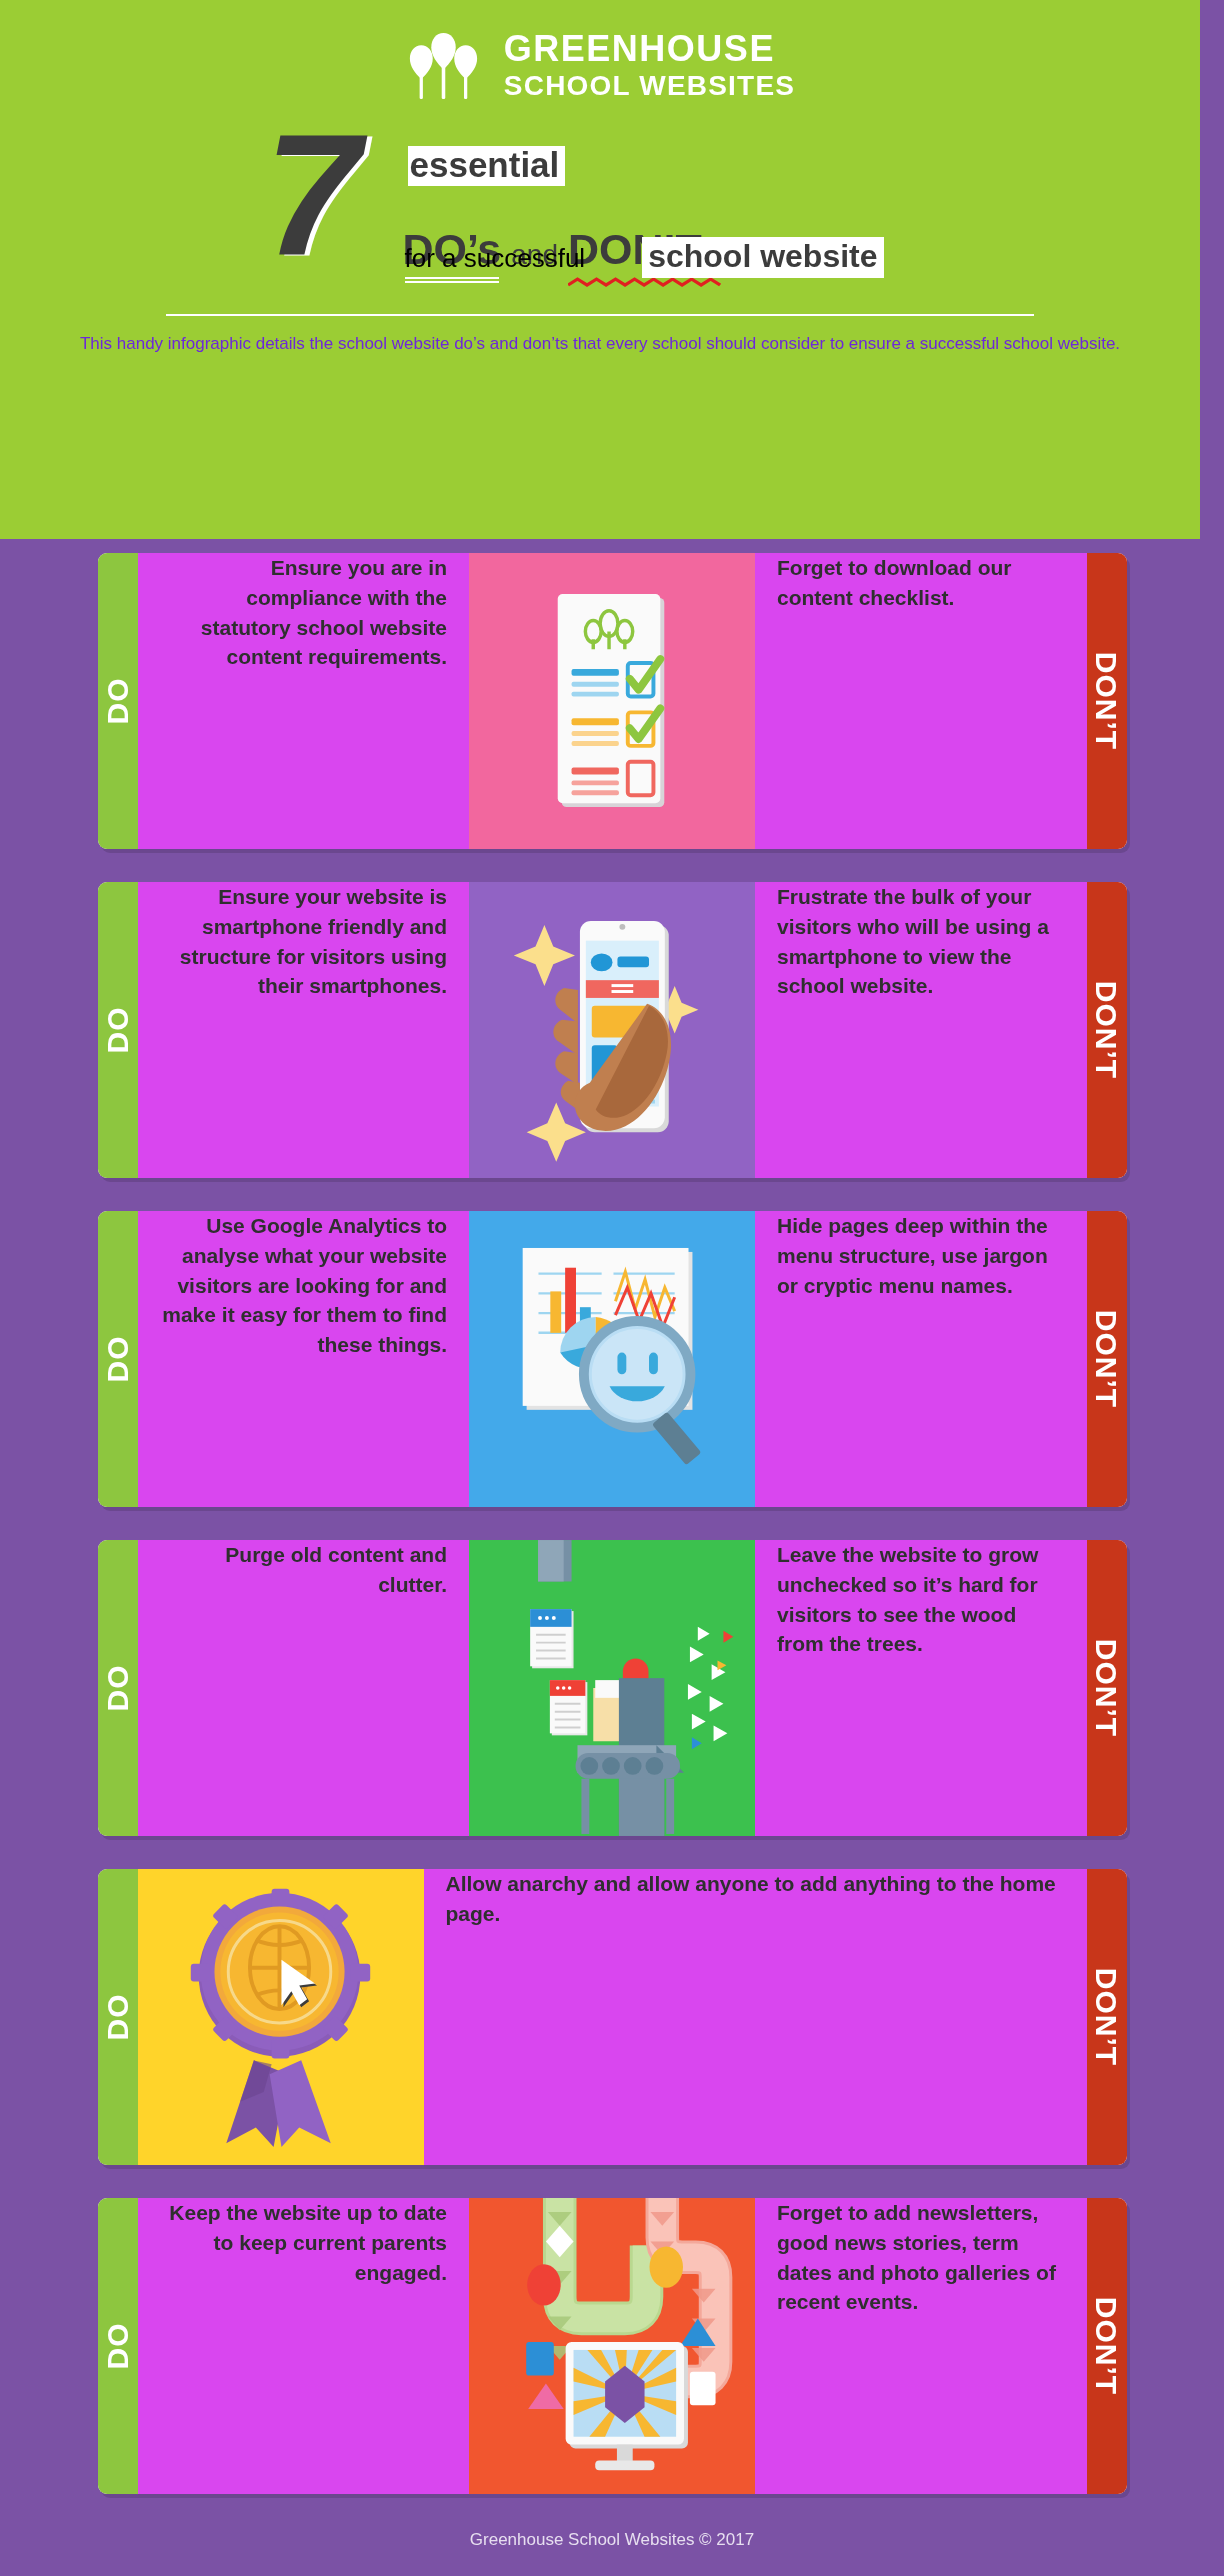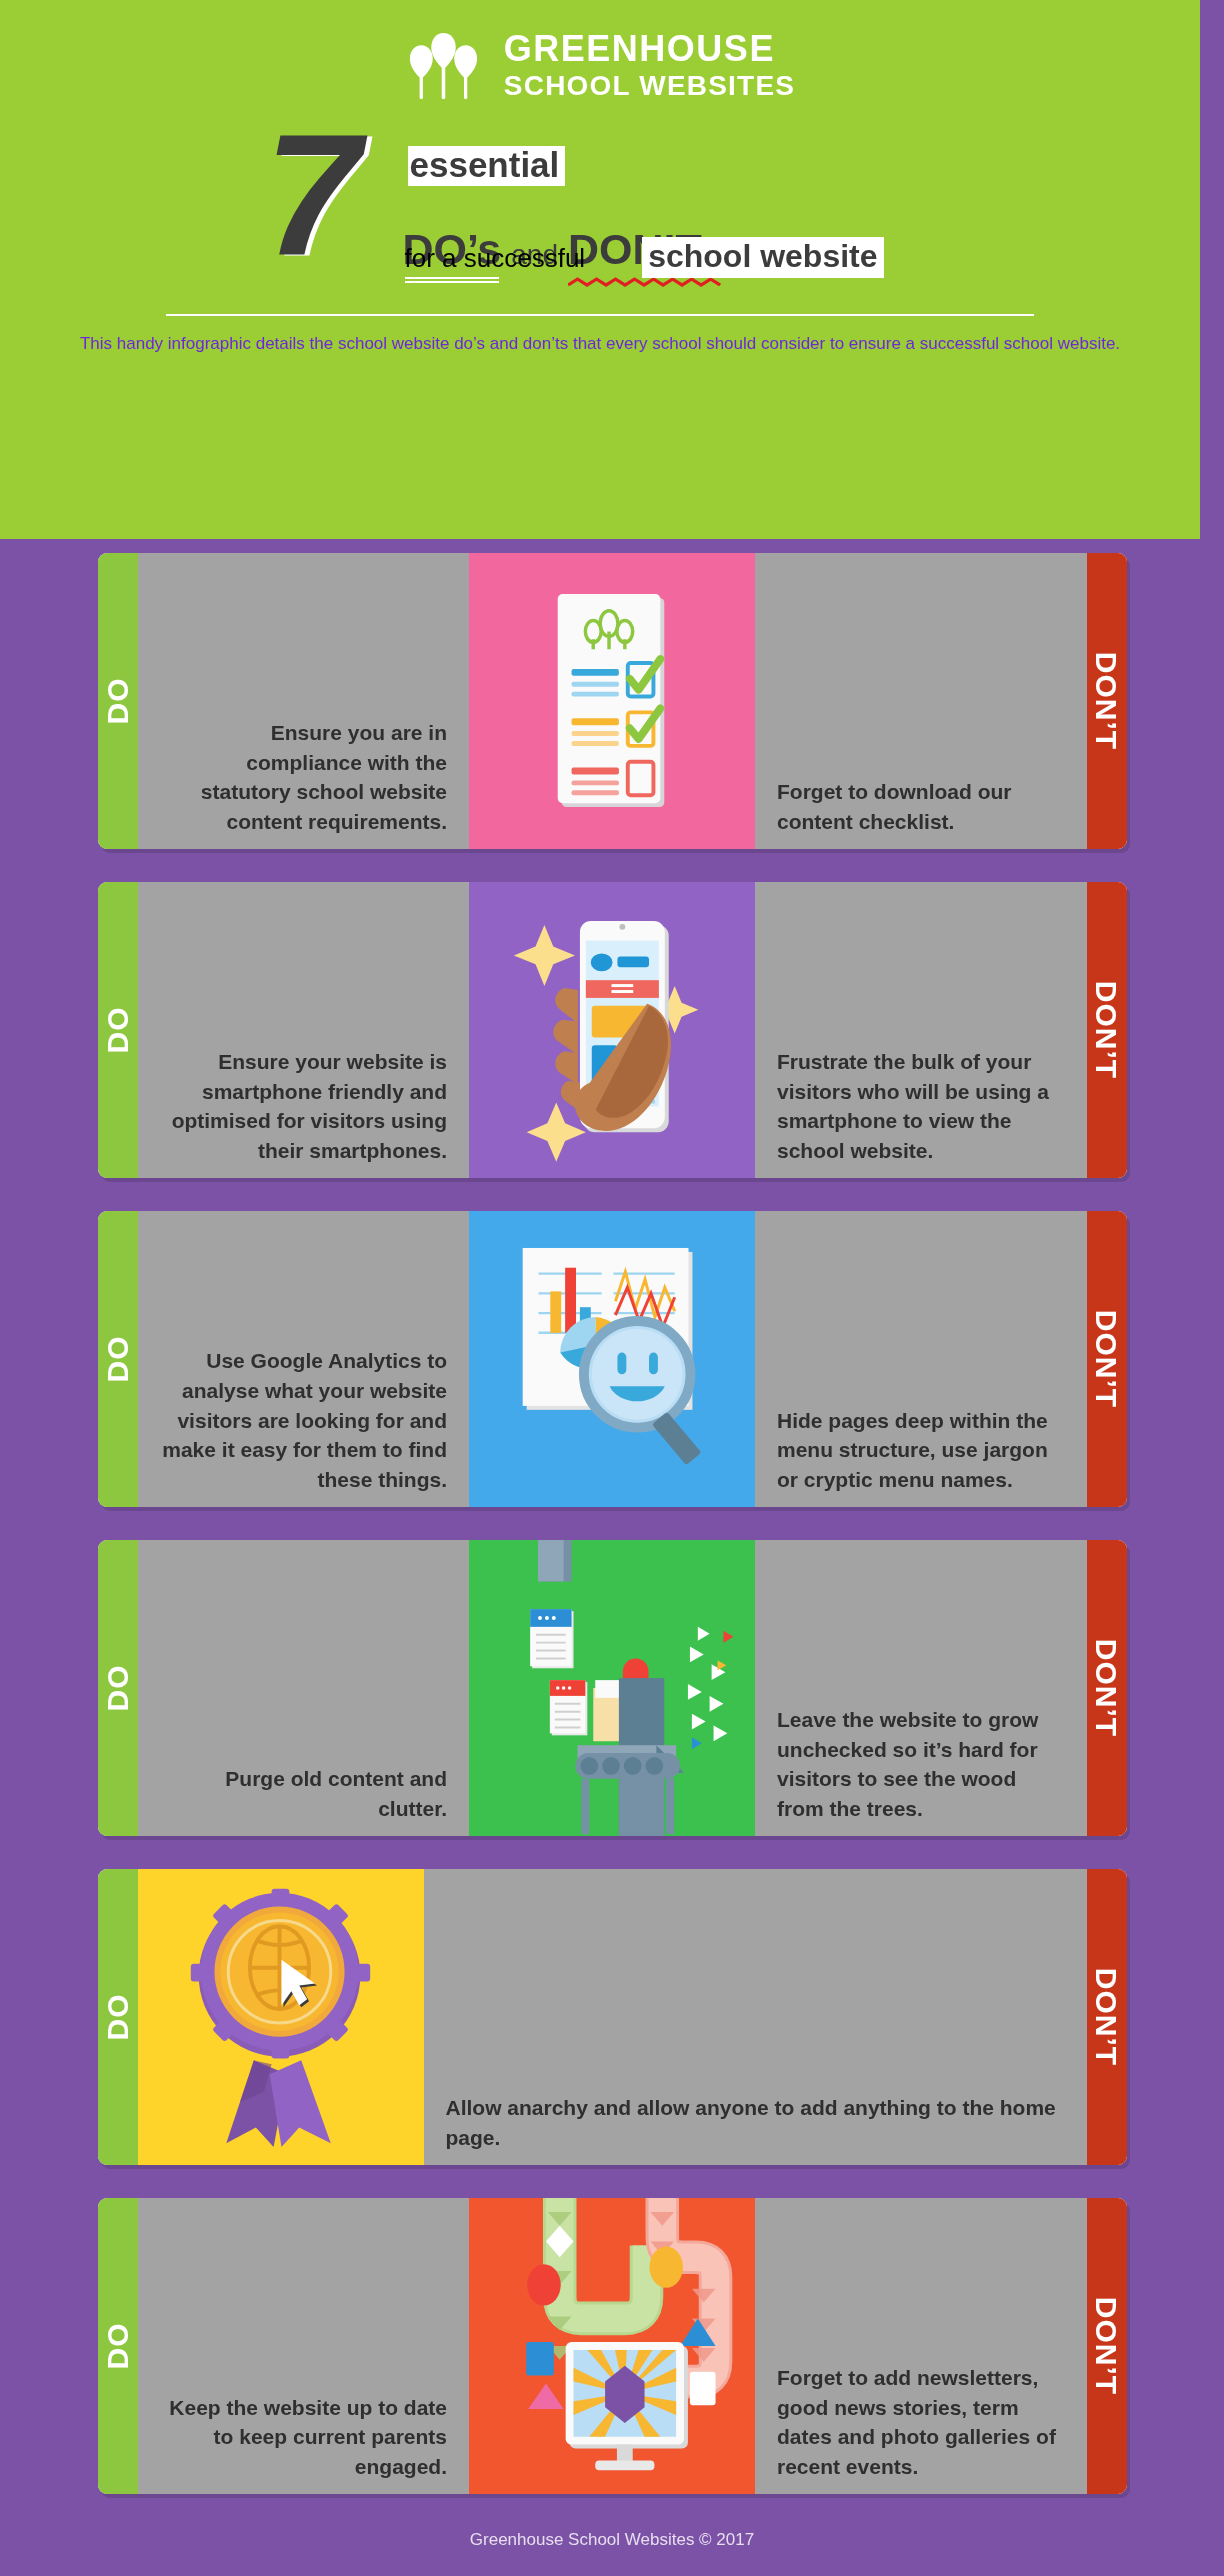--- a/index.html
+++ b/index.html
@@ -209,23 +209,23 @@
     letter-spacing: 1px;
     white-space: nowrap;
     font-family: "Liberation Sans", sans-serif;
   }
   .tab-do .tab-label { transform: rotate(-90deg); }
   .tab-dont .tab-label { transform: rotate(90deg); }
 
   .do-text, .dont-text {
     flex: 1 1 0;
     display: flex;
-    align-items: flex-end;
-    padding: 12px 22px;
-    background: #a3a3a3;
+    align-items: flex-start;
+    padding: 0 22px;
+    background: #d946ef;
   }
   .do-text p {
     width: 100%;
     text-align: right;
     color: #2f2f2f;
     font-size: 21px;
     font-weight: bold;
     line-height: 1.42;
     font-family: "Liberation Sans", sans-serif;
   }
@@ -357,21 +357,21 @@
       <div class="tab tab-dont">
         <span class="tab-label">DON’T</span>
       </div>
     </div>
 
     <div class="card">
       <div class="tab tab-do">
         <span class="tab-label">DO</span>
       </div>
       <div class="do-text">
-        <p>Ensure your website is smartphone friendly and optimised for visitors using their smartphones.</p>
+        <p>Ensure your website is smartphone friendly and structure for visitors using their smartphones.</p>
       </div>
       <div class="illus" style="background:#9163c4">
         <svg width="227" height="267" viewBox="0 0 230 270">
           <g fill="#fbdf8c">
             <path d="M46 28 l9 22 22 9 -22 9 -9 22 -9-22 -22-9 22-9z"></path>
             <path d="M178 90 l7 17 17 7 -17 7 -7 17 -7-17 -17-7 17-7z"></path>
             <path d="M58 208 l9 21 21 9 -21 9 -9 21 -9-21 -21-9 21-9z"></path>
           </g>
           <rect x="86" y="28" width="86" height="210" rx="11" fill="#d9d9d9"></rect>
           <rect x="82" y="24" width="86" height="210" rx="11" fill="#fafafa"></rect>

